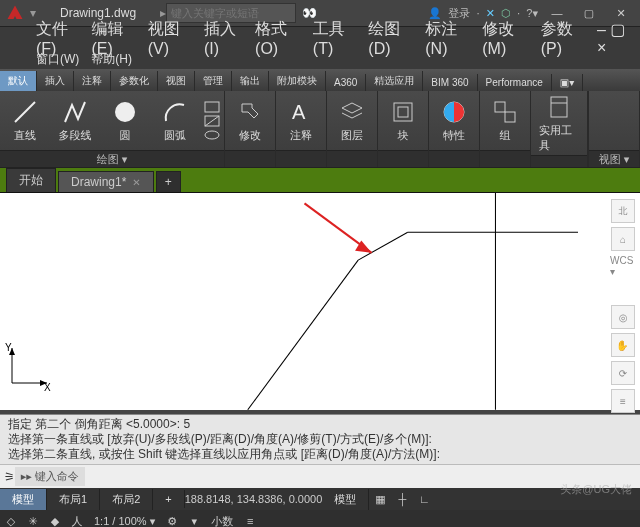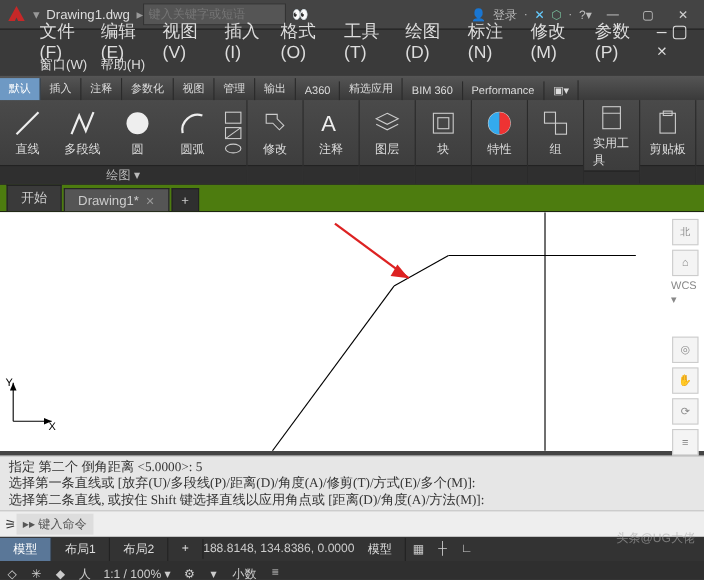--- a/index.html
+++ b/index.html
@@ -1,20 +1,20 @@
 <!DOCTYPE html>
 <html><head>
 <meta charset="utf-8">
 <style>
 html,body{margin:0;padding:0;background:#444;width:640px;height:527px;overflow:hidden;font-family:"Microsoft YaHei",Arial,sans-serif;font-size:12px;color:#ccc;user-select:none}
 .titlebar{height:26px;background:#444;display:flex;align-items:center}
 .applogo{width:22px;height:22px;margin:0 4px;display:flex;align-items:center;justify-content:center}
 .applogo svg{width:18px;height:18px}
 .ttl-qat{display:flex;align-items:center;gap:4px;color:#999}
-.ttl-doc{font-size:12px;color:#ddd;margin:0 6px}
+.ttl-doc{font-size:12px;color:#ddd;margin:0 24px}
 .ttl-search{background:#555;border:1px solid #333;height:18px;width:120px;padding:0 4px;color:#aaa;font-size:11px}
 .ttl-right{margin-left:auto;display:flex;align-items:center;gap:6px;padding-right:6px;color:#bbb;font-size:11px}
 .winbtn{width:26px;height:22px;display:flex;align-items:center;justify-content:center;color:#ccc}
 .menubar{height:22px;background:#3a3a3a;border-top:1px solid #222;display:flex;align-items:center;padding-left:30px;font-size:16px}
 .menubar span{padding:0 6px;color:#ddd}
 .menubar2{height:20px;background:#3a3a3a;display:flex;align-items:center;padding-left:30px;font-size:12px}
 .menubar2 span{padding:0 6px;color:#ddd}
 .ribbon-tabs{height:22px;background:linear-gradient(#555,#3a3a3a);display:flex;align-items:flex-end;font-size:10px}
 .rtab{padding:3px 8px;color:#ddd;border-right:1px solid #2a2a2a}
 .rtab.active{background:#6e99c4;color:#fff}
@@ -30,21 +30,21 @@
 .dtab .close{margin-left:6px;color:#999;font-size:10px}
 .dtab.add{padding:3px 8px;background:#2f2f2f}
 .canvaswrap{position:relative;height:210px;background:#fff}
 .canvas{position:absolute;inset:0;background:#fff}
 .vplabel{position:absolute;top:2px;left:2px;font-size:12px;color:#000;border:1px solid #000;padding:0 2px}
 .navbar-r{position:absolute;right:4px;top:6px;width:26px;display:flex;flex-direction:column;align-items:center;gap:4px;color:#888;font-size:10px}
 .nav-item{width:22px;height:22px;border:1px solid #ccc;display:flex;align-items:center;justify-content:center;background:#f4f4f4}
 .ucs{position:absolute;left:2px;bottom:10px}
 .scrollh{height:10px;background:#444;border-top:1px solid #222}
 .cmdarea{background:#e6e6e6;border-top:1px solid #888;font-size:12px;color:#333}
-.cmdhist{padding:2px 8px;line-height:15px;background:#e6e6e6;border-bottom:1px solid #bbb;font-family:Liberation Serif, serif}
+.cmdhist{padding:2px 8px;line-height:15px;background:#e6e6e6;border-bottom:1px solid #bbb;font-family:Liberation Sans, sans-serif}
 .cmdline{display:flex;align-items:center;background:#eee;padding:2px 4px}
 .cmdline .prompt{background:#ddd;padding:2px 6px;font-size:11px;margin-right:4px;color:#555}
 .layouttabs{height:22px;background:#333;display:flex;align-items:center;font-size:11px}
 .ltab{padding:3px 12px;border-right:1px solid #222;color:#ddd}
 .ltab.active{background:#5a7798;color:#fff}
 .statusbar{height:22px;background:#2f2f2f;display:flex;align-items:center;font-size:11px;color:#ccc}
 .sbtn{width:22px;height:20px;display:flex;align-items:center;justify-content:center;color:#ccc}
 .watermark{position:absolute;right:8px;bottom:30px;font-size:11px;color:#aaa;opacity:.6}
 svg{display:block}
 </style>
@@ -95,20 +95,21 @@
 </div>
 
 <div class="ribbon-tabs">
   <div class="rtab active">默认</div>
   <div class="rtab">插入</div>
   <div class="rtab">注释</div>
   <div class="rtab">参数化</div>
   <div class="rtab">视图</div>
   <div class="rtab">管理</div>
   <div class="rtab">输出</div>
+  <div class="rtab">附加模块</div>
   <div class="rtab">A360</div>
   <div class="rtab">精选应用</div>
   <div class="rtab">BIM 360</div>
   <div class="rtab">Performance</div>
   <div class="rtab">▣▾</div>
 </div>
 
 <div class="ribbon">
   <div class="rgroup">
     <div class="rgroup-body">
@@ -249,31 +250,20 @@
               <rect x="5" y="3" width="16" height="20" fill="none" stroke="#ccc"></rect>
               <line x1="5" y1="9" x2="21" y2="9" stroke="#ccc"></line>
             </svg>
           </div>
           <span>实用工具</span>
         </div>
   </div>
       <div class="rgroup-label"></div>
     </div>
   <div class="rgroup">
-      <div class="rgroup-body">
-    <div class="rbtn">
-          <div class="ico">
-            <svg width="26" height="26">
-              <rect x="6" y="4" width="14" height="18" fill="none" stroke="#ccc"></rect>
-              <rect x="9" y="2" width="8" height="4" fill="none" stroke="#ccc"></rect>
-            </svg>
-          </div>
-          <span>剪贴板</span>
-        </div>
-  </div>
       <div class="rgroup-label"></div>
     </div>
   <div class="rgroup">
       <div class="rgroup-body">
     <div class="rbtn"></div>
   </div>
       <div class="rgroup-label">视图 ▾</div>
     </div>
 </div>
 

